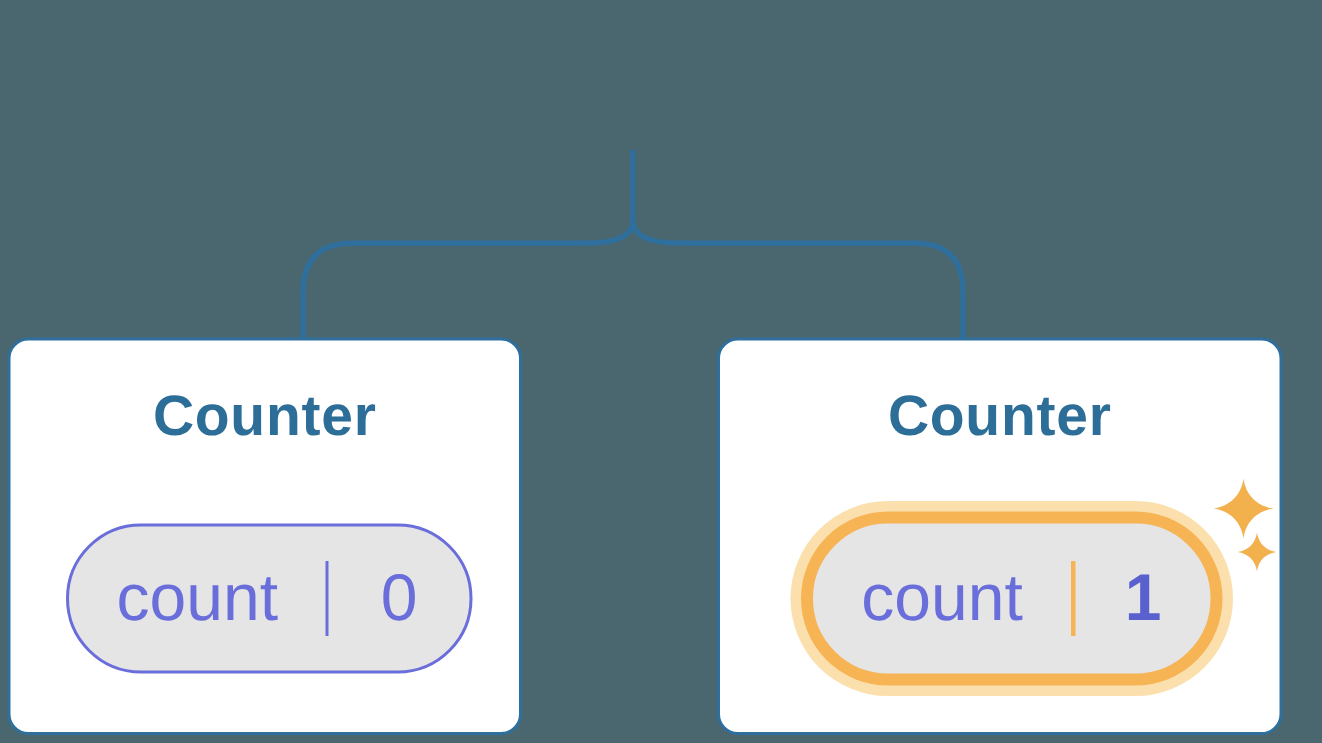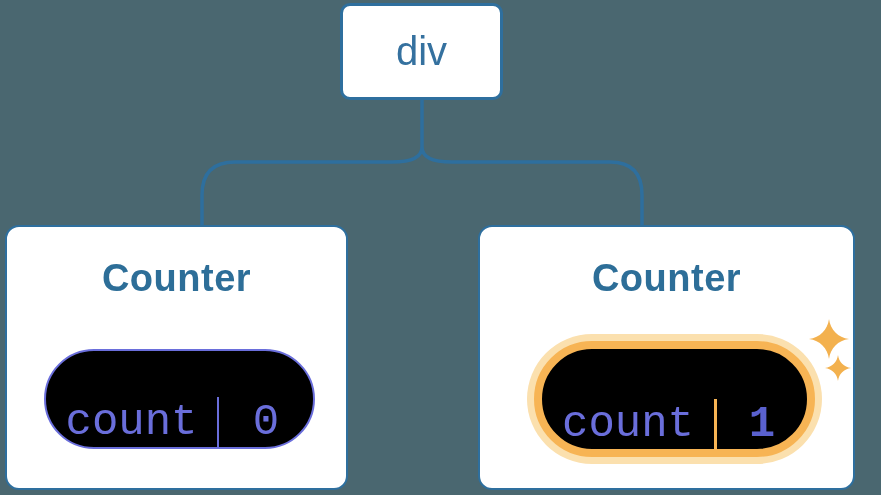--- a/index.html
+++ b/index.html
@@ -53,23 +53,22 @@
     line-height: 48px;
     font-size: 38px;
     font-weight: 600;
     letter-spacing: 0.5px;
     color: #2d6e98;
   }
   .pill {
     position: absolute;
     display: flex;
     box-sizing: border-box;
-    background: #000000;
-    align-items: flex-end;
-    font-family: Liberation Mono, monospace;
+    background: #e5e5e5;
+    align-items: center;
   }
   .pill-default {
     left: 37px; top: 122px;
     width: 271px; height: 100px;
     border: 2px solid #6a6edb;
     border-radius: 50px;
   }
   .pill-default .pill-key {
     width: 171px;
     border-right: 2px solid #6a6edb;
@@ -111,23 +110,20 @@
 <body>
 
 <div class="stage">
 
   <svg class="connectors" viewBox="0 0 881 495" xmlns="http://www.w3.org/2000/svg">
     <path d="M422 100 L422 147
              M422 147 Q422 162 392 162 L235 162 Q202 162 202 195 L202 226
              M422 147 Q422 162 452 162 L610 162 Q642 162 642 195 L642 226" fill="none" stroke="#2e6f9e" stroke-width="3.5"></path>
   </svg>
 
-  <div class="root-node">
-    <span class="root-label">div</span>
-  </div>
 
   <div class="card card-left">
     <div class="card-title">Counter</div>
     <div class="pill pill-default">
       <span class="pill-key">count</span>
       <span class="pill-value">0</span>
     </div>
   </div>
 
   <div class="card card-right">

